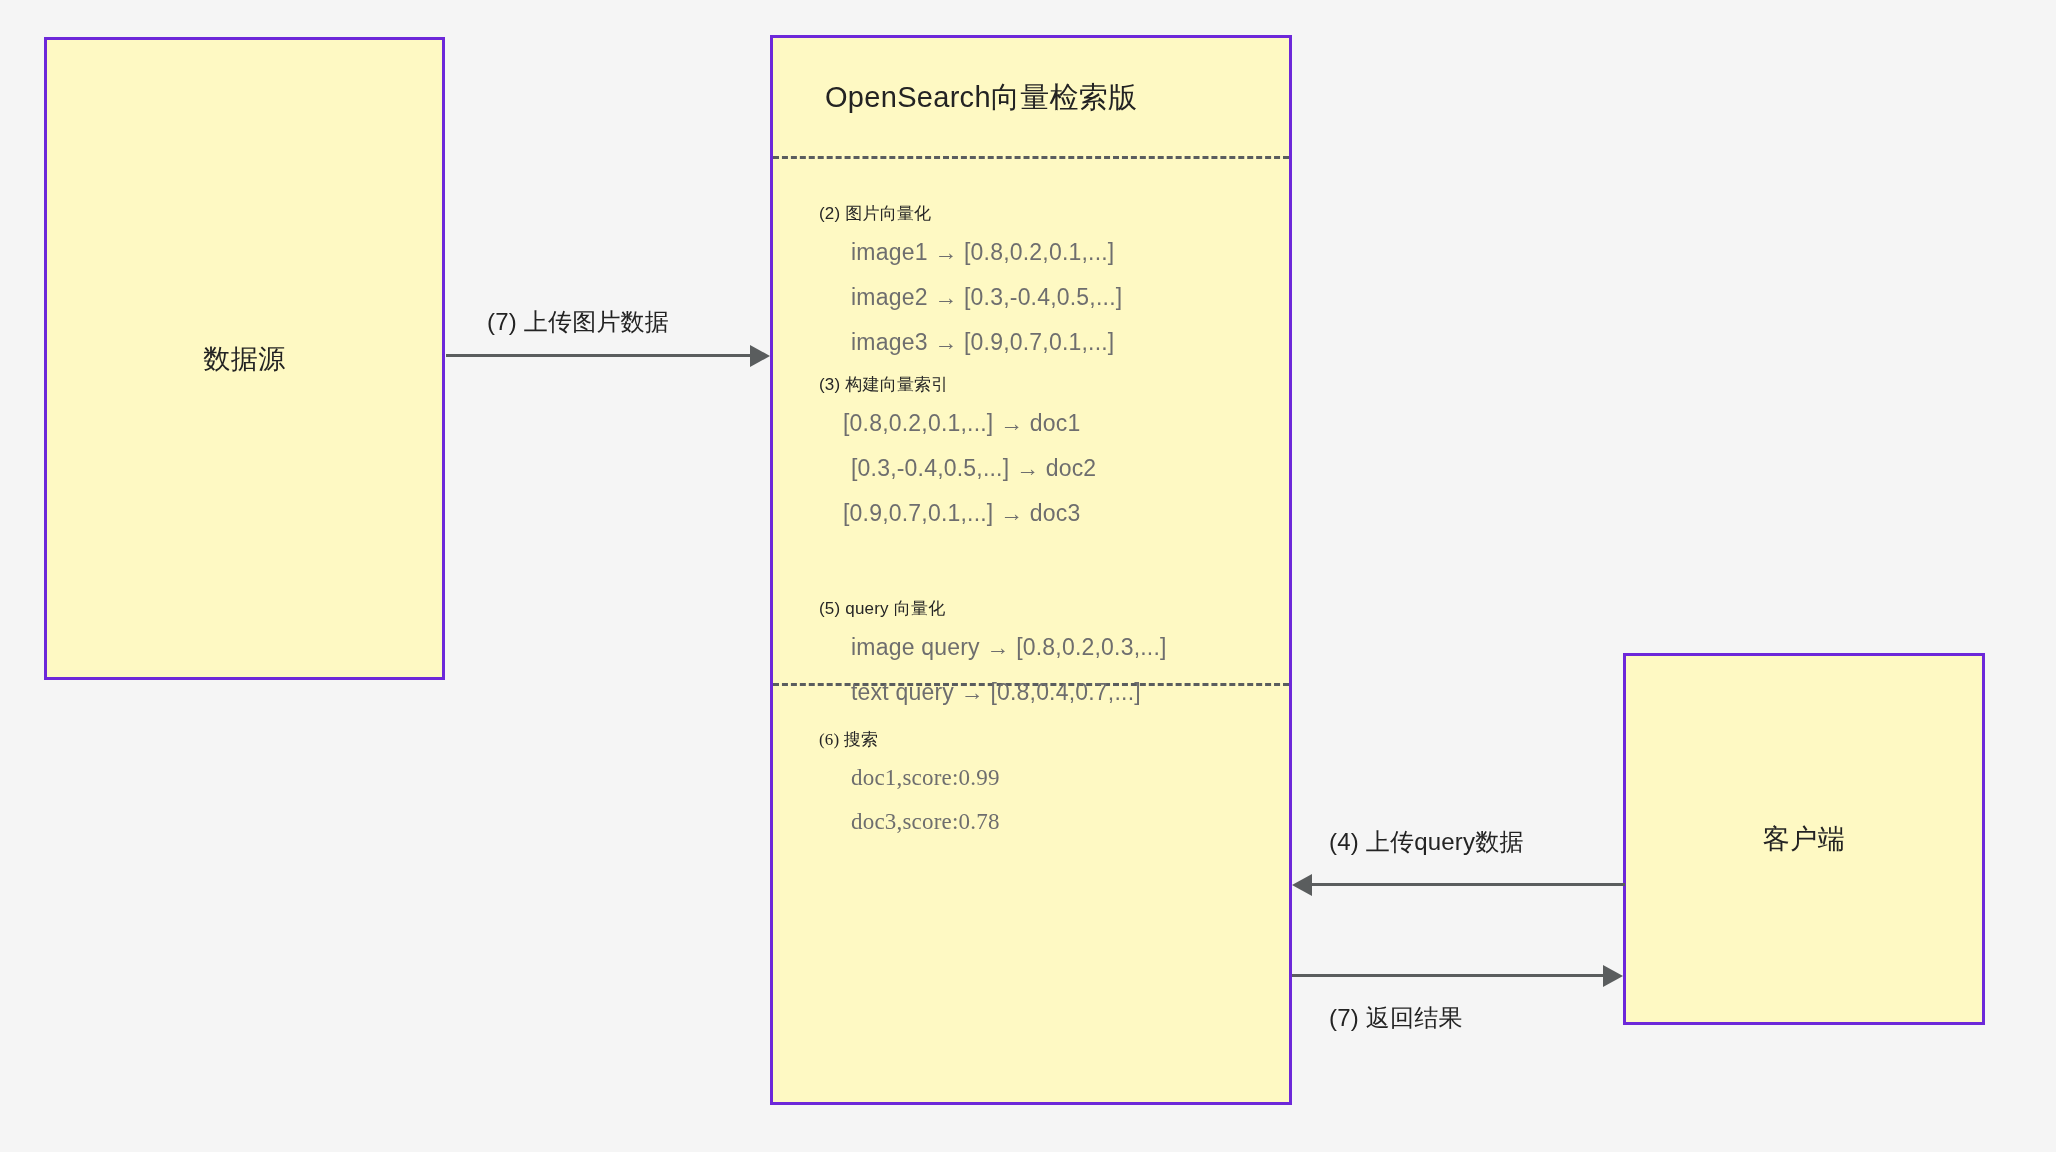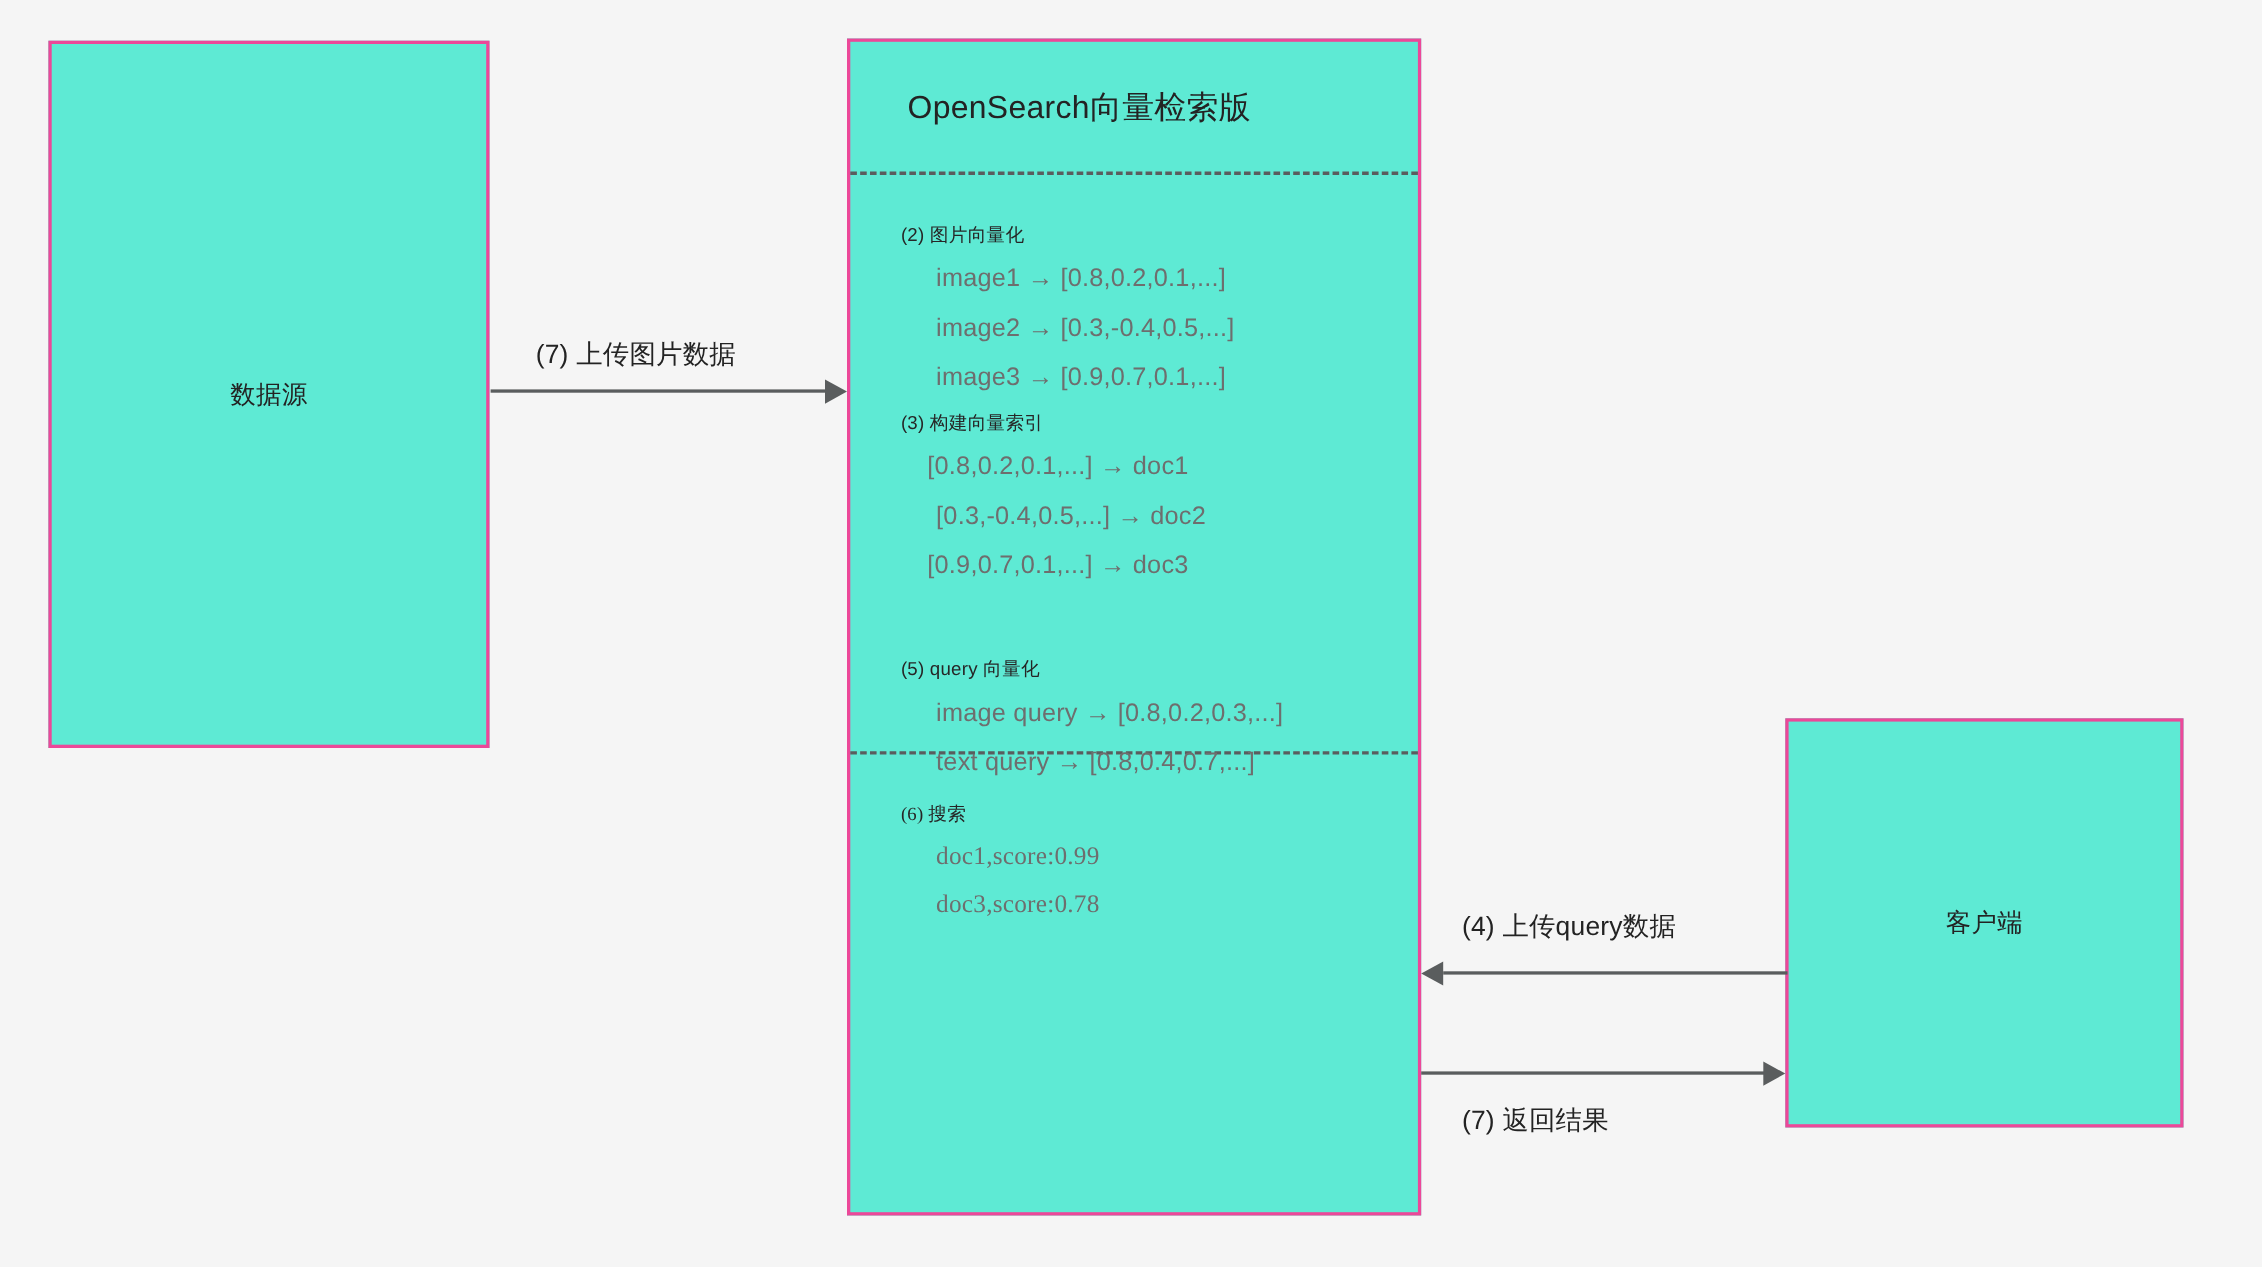--- a/index.html
+++ b/index.html
@@ -10,31 +10,31 @@
   #canvas {
     position: relative;
     width: 2056px;
     height: 1152px;
     background: #f5f5f5;
     font-family: "Liberation Sans", "DejaVu Sans", sans-serif;
     overflow: hidden;
   }
   .box {
     position: absolute;
-    border: 3px solid #ec4899;
-    background: #5eead4;
+    border: 3px solid #6d28d9;
+    background: #fef9c3;
     box-sizing: border-box;
   }
   .box-label {
     position: absolute;
     left: 0;
     right: 0;
     text-align: center;
     color: #232323;
-    font-size: 23px;
+    font-size: 27px;
     letter-spacing: 0.5px;
   }
   
   #box-datasource {
     left: 44px;
     top: 37px;
     width: 401px;
     height: 643px;
   }
   #box-datasource .box-label {

